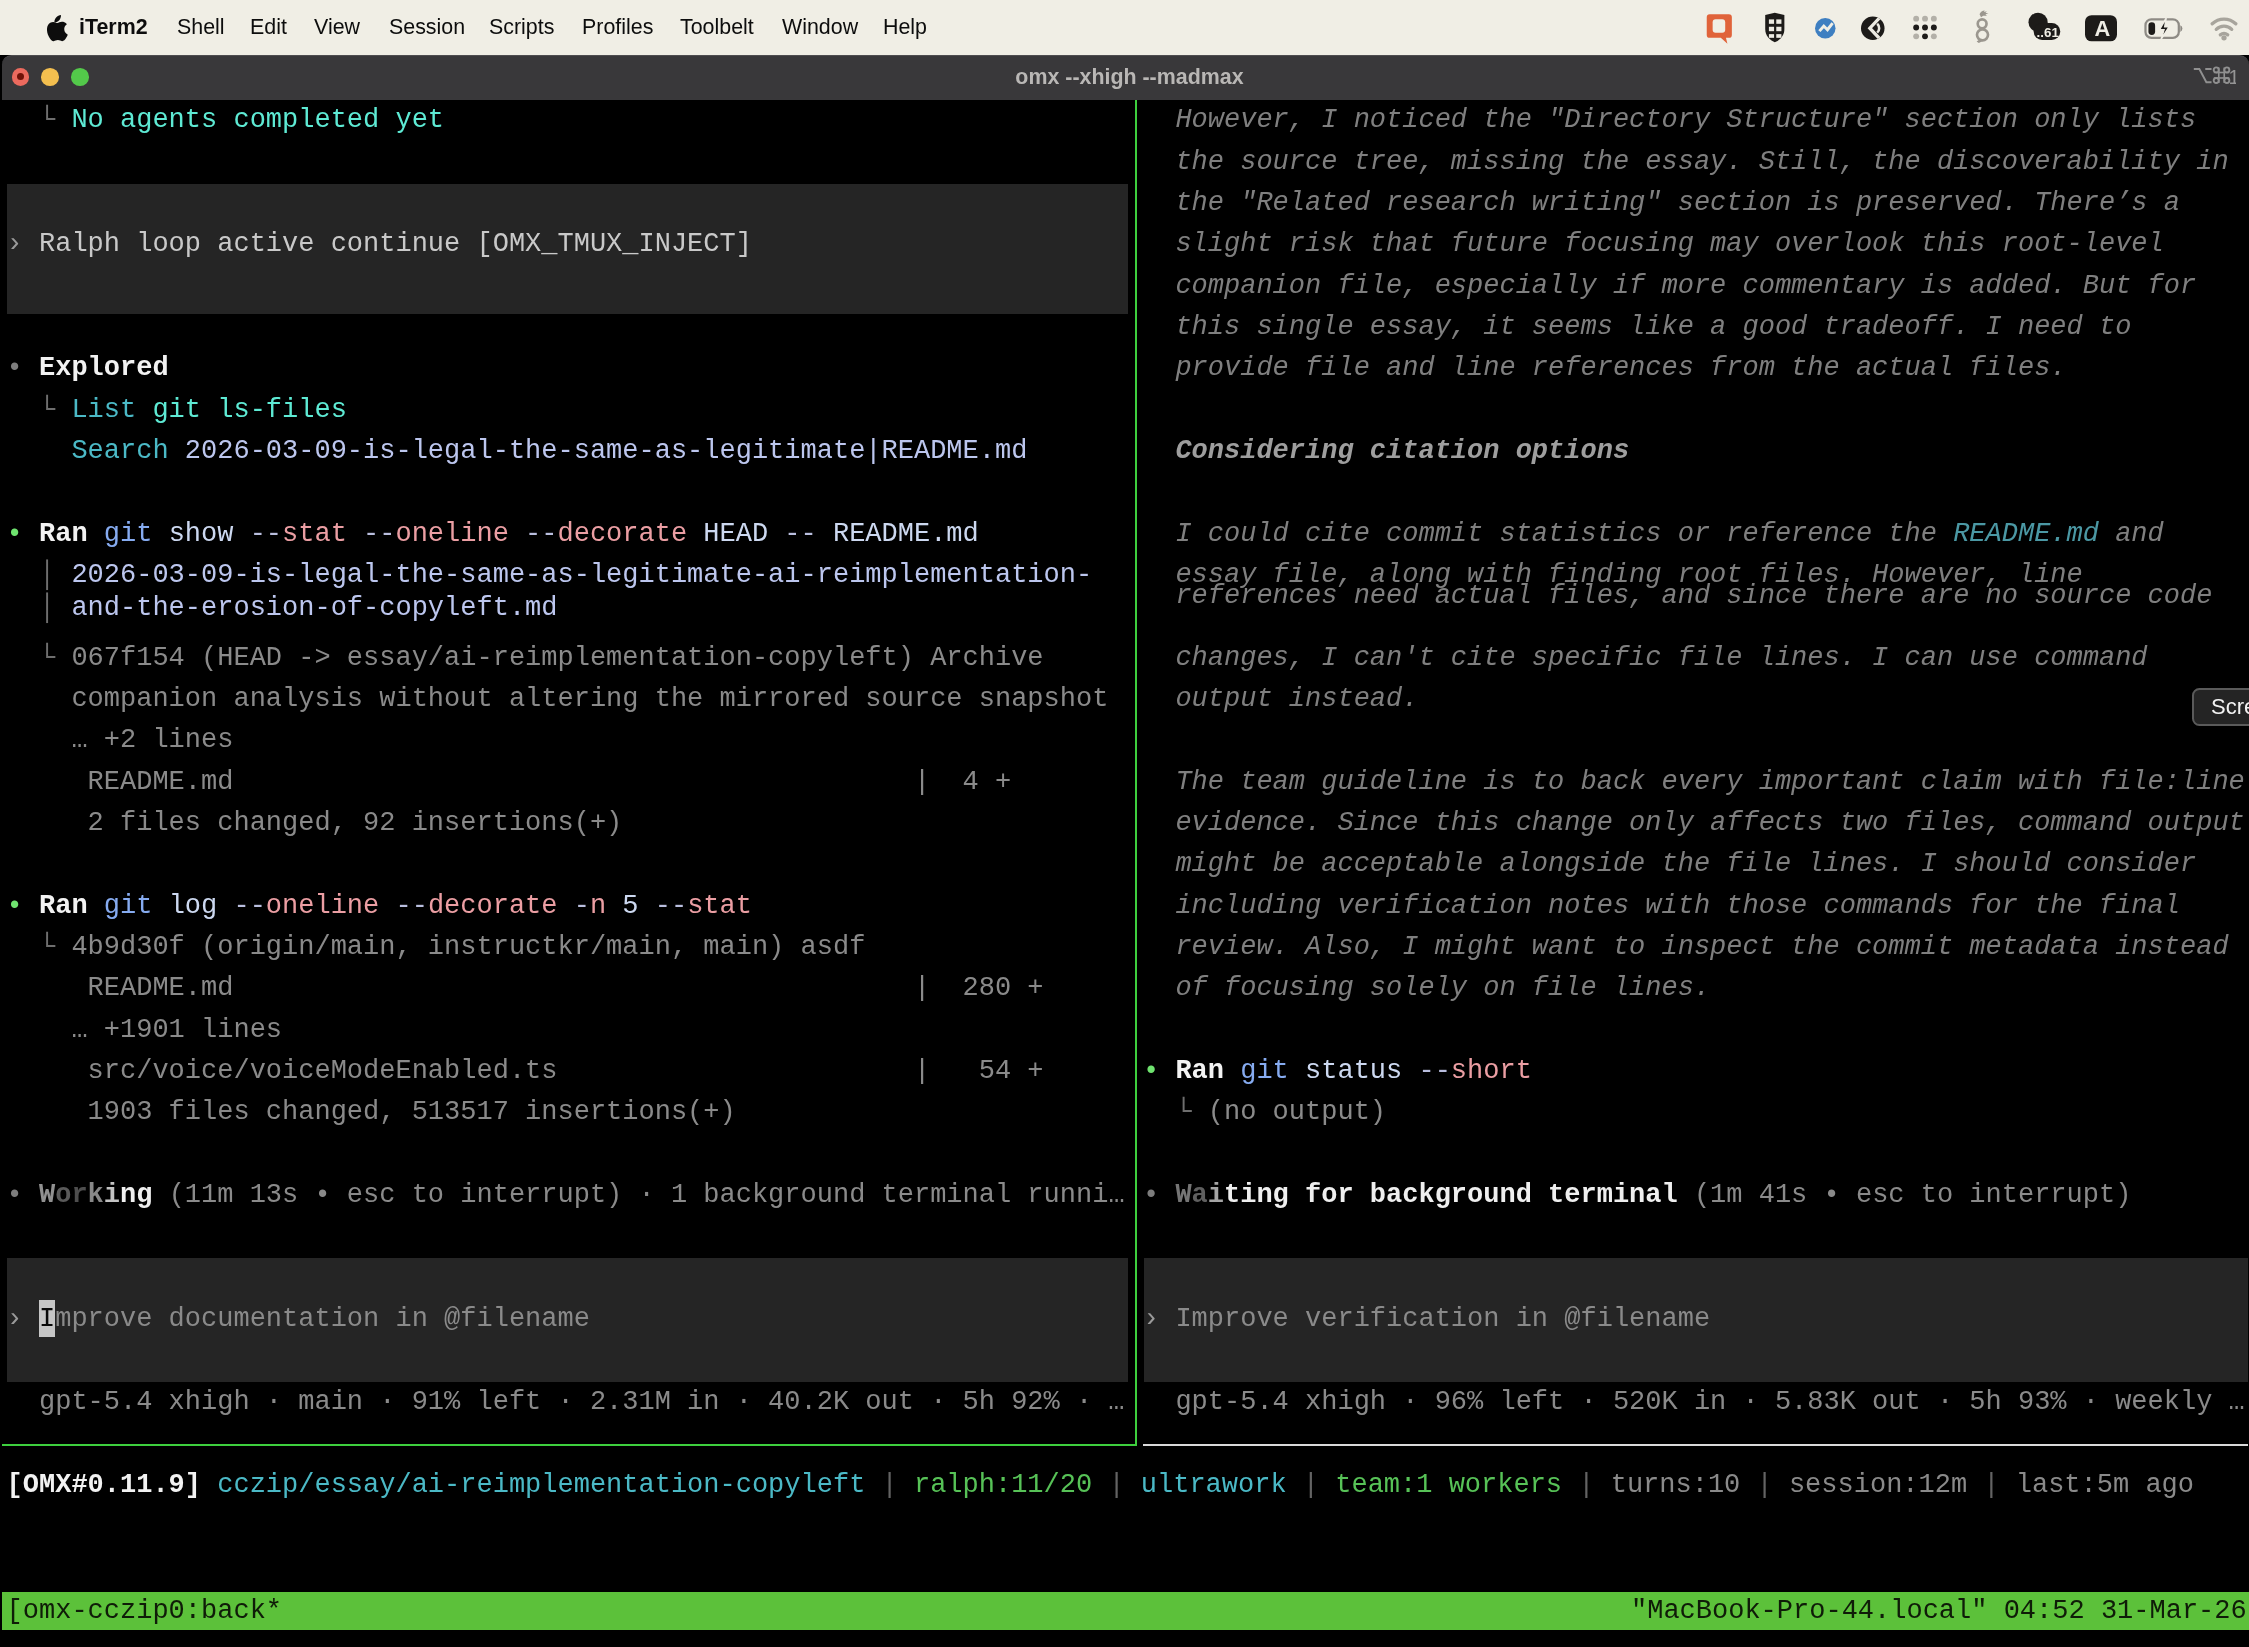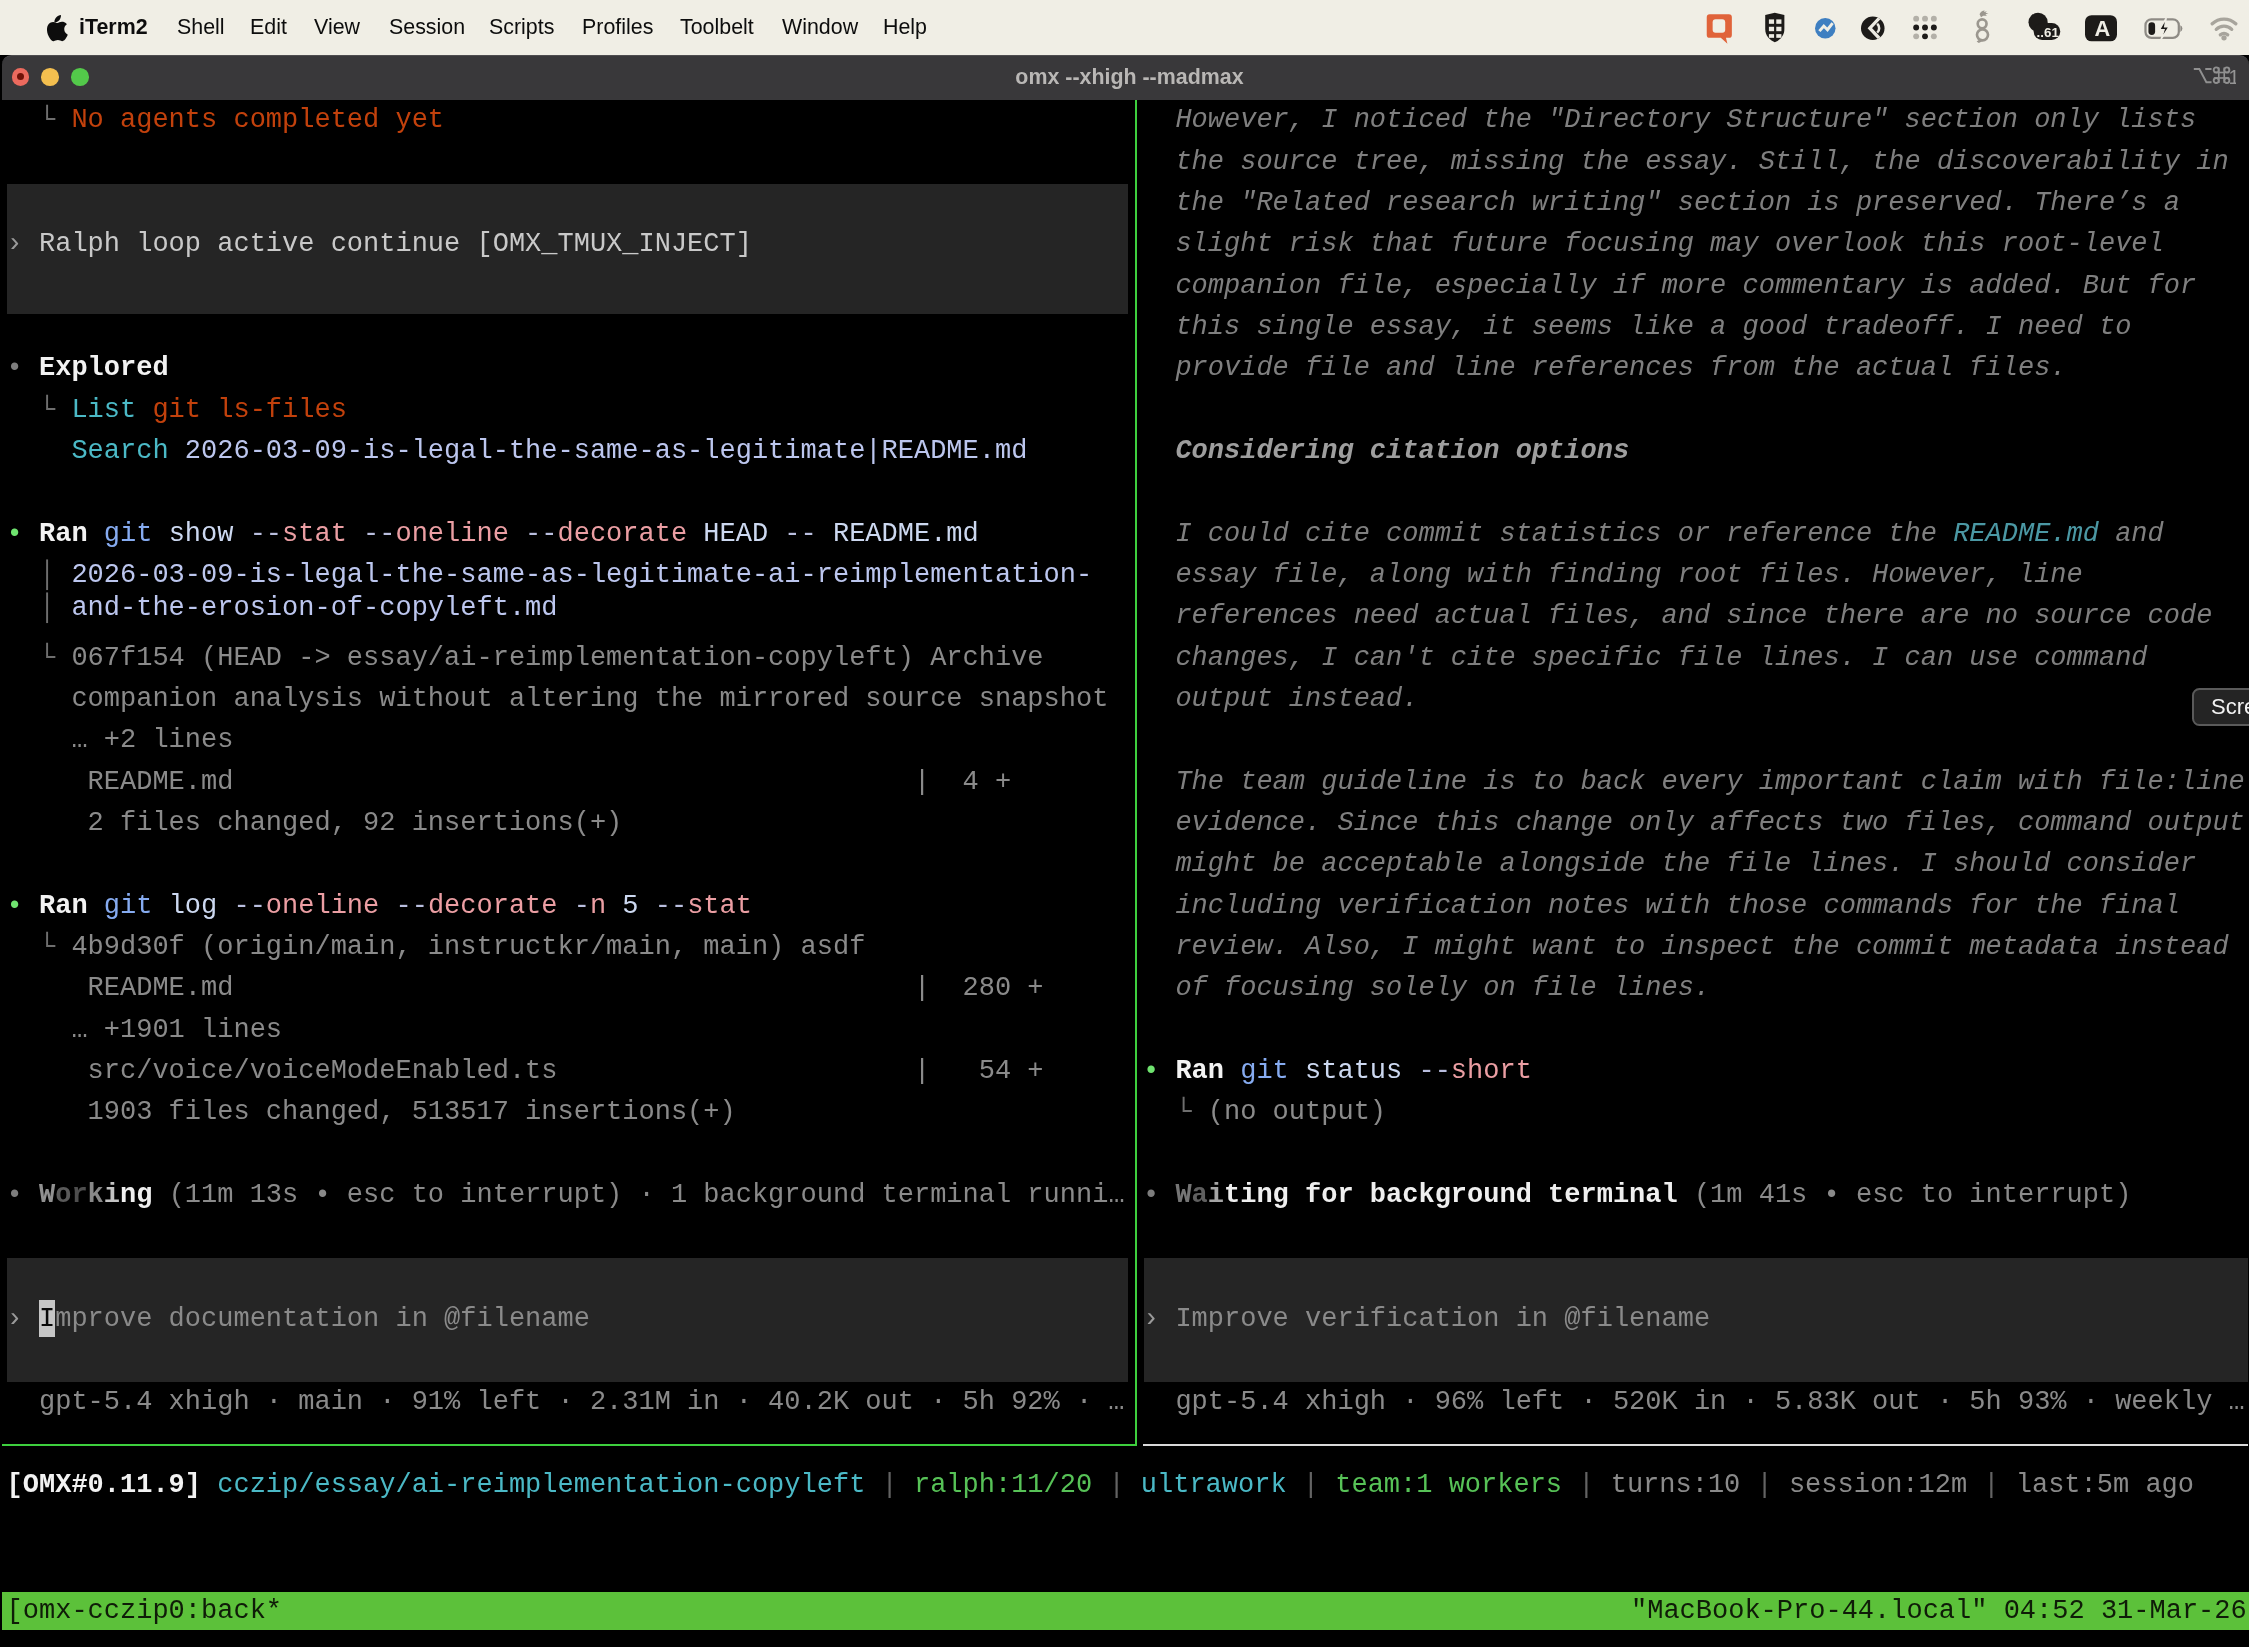--- a/index.html
+++ b/index.html
@@ -9,21 +9,21 @@
 .tbar{position:absolute;left:1.5px;top:55px;width:2247px;height:45px;background:#39383a;
       border-radius:9.6px 9.6px 0 0;border-top:0.7px solid #4e4d4f}
 .tl{position:absolute;top:68px;width:17.7px;height:17.7px;border-radius:50%}
 .title{position:absolute;left:0;top:55px;width:2250px;height:45px;text-align:center;line-height:45px;
        font-family:"Liberation Sans",sans-serif;font-weight:bold;font-size:21.4px;color:#b9b7b5;padding-left:8.9px}
 .term{position:absolute;left:1.5px;top:100px;width:2247px;height:1547px;background:#000}
 .t{position:absolute;white-space:pre;font-size:27px;line-height:41px;height:41px;color:#8a8a8a}
 .box{position:absolute;background:#252525}
 .i{font-style:italic}
 b{font-weight:bold}
-.lg{color:#c2410c}.g{color:#8a8a8a}.tr{color:#6e6e6e}.pr{color:#9a9a9a}
+.lg{color:#5eead4}.g{color:#8a8a8a}.tr{color:#6e6e6e}.pr{color:#9a9a9a}
 .rb{color:#c9c9c9}.bw{color:#f2f2f2}.gb{color:#7d7d7d}.grb{color:#6fe36f}
 .cy{color:#4bb9c6}.bl{color:#86abf0}.pa{color:#ccd8f0}.pk{color:#eb9ea3}.dsh{color:#b9bede}
 .lav{color:#bcc6ee}.grn{color:#57c257}.sep{color:#636363}
 .th{color:#7f7f7f}.th2{color:#9e9e9e}.tlc{color:#4b98a4}
 .cur{color:#0a0a0a}
 .s1{color:#919191}.s2{color:#5a5a5a}.s3{color:#4e4e4e}.s4{color:#888}
 .s5{color:#c4c4c4}.s6{color:#f0f0f0}.s7{color:#efefef}
 .t1{color:#757575}.t2{color:#5f5f5f}.t3{color:#a5a5a5}
 .gbar{position:absolute;left:1.5px;top:1592px;width:2247px;height:38px;background:#5cc13a}
 .gt{position:absolute;white-space:pre;font-size:27px;line-height:38px;color:#0f1c08}
@@ -176,21 +176,21 @@
 <div class="t" style="left:6.6px;top:1382px">  <span class="g">gpt-5.4 xhigh · main · 91% left · 2.31M in · 40.2K out · 5h 92% · …</span></div>
 <div class="t" style="left:6.6px;top:1465px"><b class="bw">[OMX#0.11.9]</b> <span class="cy">cczip/essay/ai-reimplementation-copyleft</span> <span class="sep">|</span> <span class="grn">ralph:11/20</span> <span class="sep">|</span> <span class="cy">ultrawork</span> <span class="sep">|</span> <span class="grn">team:1 workers</span> <span class="sep">|</span> <span class="g">turns:10</span> <span class="sep">|</span> <span class="g">session:12m</span> <span class="sep">|</span> <span class="g">last:5m ago</span></div>
 <div class="t" style="left:1143px;top:100px">  <span class="th i">However, I noticed the "Directory Structure" section only lists</span></div>
 <div class="t" style="left:1143px;top:142px">  <span class="th i">the source tree, missing the essay. Still, the discoverability in</span></div>
 <div class="t" style="left:1143px;top:183px">  <span class="th i">the "Related research writing" section is preserved. There’s a</span></div>
 <div class="t" style="left:1143px;top:224px">  <span class="th i">slight risk that future focusing may overlook this root-level</span></div>
 <div class="t" style="left:1143px;top:266px">  <span class="th i">companion file, especially if more commentary is added. But for</span></div>
 <div class="t" style="left:1143px;top:307px">  <span class="th i">this single essay, it seems like a good tradeoff. I need to</span></div>
 <div class="t" style="left:1143px;top:348px">  <span class="th i">provide file and line references from the actual files.</span></div>
 <div class="t" style="left:1143px;top:555px">  <span class="th i">essay file, along with finding root files. However, line</span></div>
-<div class="t" style="left:1143px;top:596px">  <span class="th i">references need actual files, and since there are no source code</span></div>
+<div class="t" style="left:1143px;top:576px">  <span class="th i">references need actual files, and since there are no source code</span></div>
 <div class="t" style="left:1143px;top:638px">  <span class="th i">changes, I can't cite specific file lines. I can use command</span></div>
 <div class="t" style="left:1143px;top:679px">  <span class="th i">output instead.</span></div>
 <div class="t" style="left:1143px;top:762px">  <span class="th i">The team guideline is to back every important claim with file:line</span></div>
 <div class="t" style="left:1143px;top:803px">  <span class="th i">evidence. Since this change only affects two files, command output</span></div>
 <div class="t" style="left:1143px;top:844px">  <span class="th i">might be acceptable alongside the file lines. I should consider</span></div>
 <div class="t" style="left:1143px;top:886px">  <span class="th i">including verification notes with those commands for the final</span></div>
 <div class="t" style="left:1143px;top:927px">  <span class="th i">review. Also, I might want to inspect the commit metadata instead</span></div>
 <div class="t" style="left:1143px;top:968px">  <span class="th i">of focusing solely on file lines.</span></div>
 <div class="t" style="left:1143px;top:431px">  <b class="th2 i">Considering citation options</b></div>
 <div class="t" style="left:1143px;top:514px">  <span class="th i">I could cite commit statistics or reference the </span><span class="tlc i">README.md</span><span class="th i"> and</span></div>

